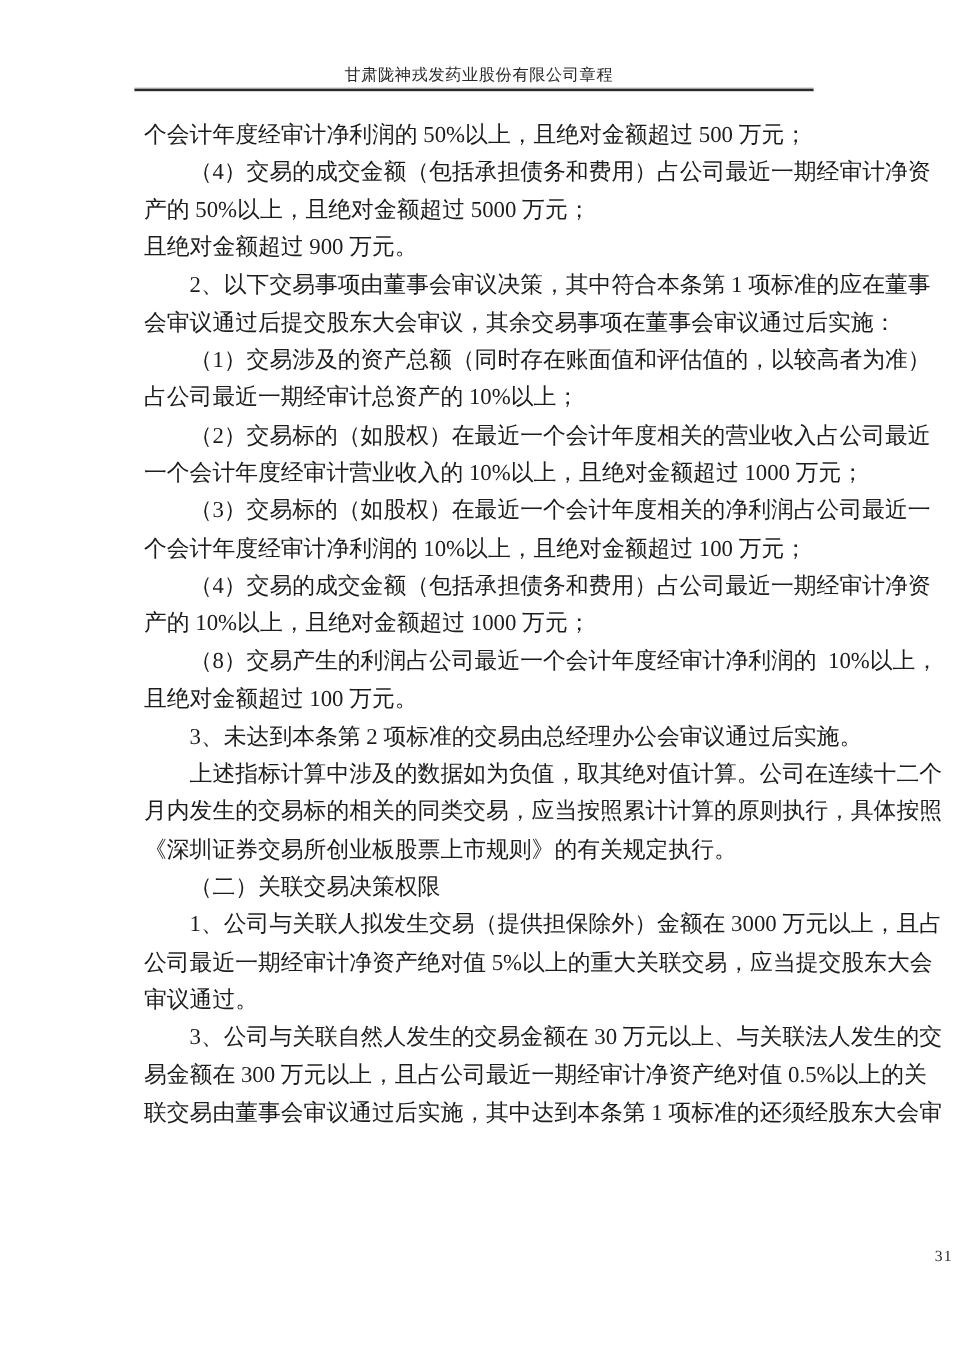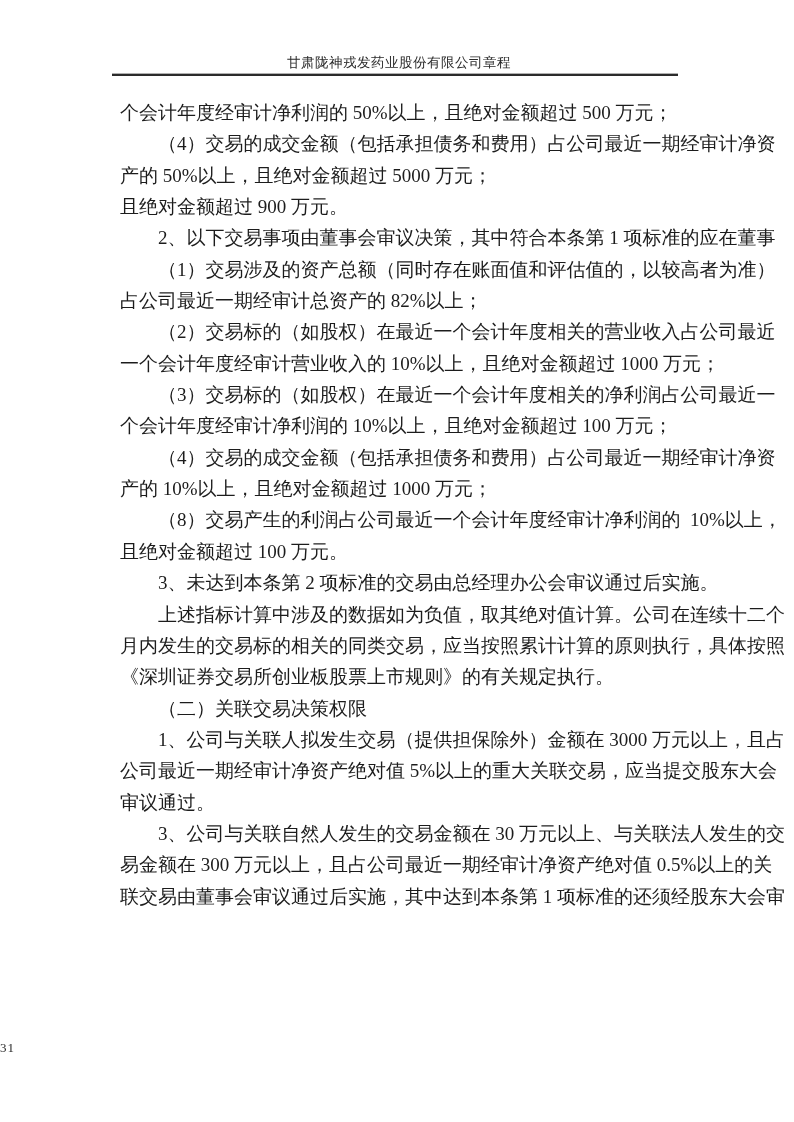--- a/index.html
+++ b/index.html
@@ -52,21 +52,21 @@
     color: #1c1c1c;
   }
   .text-line.indent {
     padding-left: 2em;
   }
   .footer {
     position: absolute;
     left: 0;
     top: 1038px;
     width: 794px;
-    text-align: left;
+    text-align: right;
   }
   .page-number {
     font-size: 13px;
     color: #2a2a2a;
     letter-spacing: 1px;
   }
 </style>
 </head>
 <body>
 
@@ -76,22 +76,23 @@
     <span class="header-title">甘肃陇神戎发药业股份有限公司章程</span>
     <div class="header-rule"></div>
   </div>
 
   <div class="body-text">
       <div class="text-line">个会计年度经审计净利润的 50%以上，且绝对金额超过 500 万元；</div>
       <div class="text-line indent">（4）交易的成交金额（包括承担债务和费用）占公司最近一期经审计净资</div>
       <div class="text-line">产的 50%以上，且绝对金额超过 5000 万元；</div>
       <div class="text-line">且绝对金额超过 900 万元。</div>
       <div class="text-line indent">2、以下交易事项由董事会审议决策，其中符合本条第 1 项标准的应在董事</div>
+      <div class="text-line">会审议通过后提交股东大会审议，其余交易事项在董事会审议通过后实施：</div>
       <div class="text-line indent">（1）交易涉及的资产总额（同时存在账面值和评估值的，以较高者为准）</div>
-      <div class="text-line">占公司最近一期经审计总资产的 82%以上；</div>
+      <div class="text-line">占公司最近一期经审计总资产的 10%以上；</div>
       <div class="text-line indent">（2）交易标的（如股权）在最近一个会计年度相关的营业收入占公司最近</div>
       <div class="text-line">一个会计年度经审计营业收入的 10%以上，且绝对金额超过 1000 万元；</div>
       <div class="text-line indent">（3）交易标的（如股权）在最近一个会计年度相关的净利润占公司最近一</div>
       <div class="text-line">个会计年度经审计净利润的 10%以上，且绝对金额超过 100 万元；</div>
       <div class="text-line indent">（4）交易的成交金额（包括承担债务和费用）占公司最近一期经审计净资</div>
       <div class="text-line">产的 10%以上，且绝对金额超过 1000 万元；</div>
       <div class="text-line indent">（8）交易产生的利润占公司最近一个会计年度经审计净利润的  10%以上，</div>
       <div class="text-line">且绝对金额超过 100 万元。</div>
       <div class="text-line indent">3、未达到本条第 2 项标准的交易由总经理办公会审议通过后实施。</div>
       <div class="text-line indent">上述指标计算中涉及的数据如为负值，取其绝对值计算。公司在连续十二个</div>

